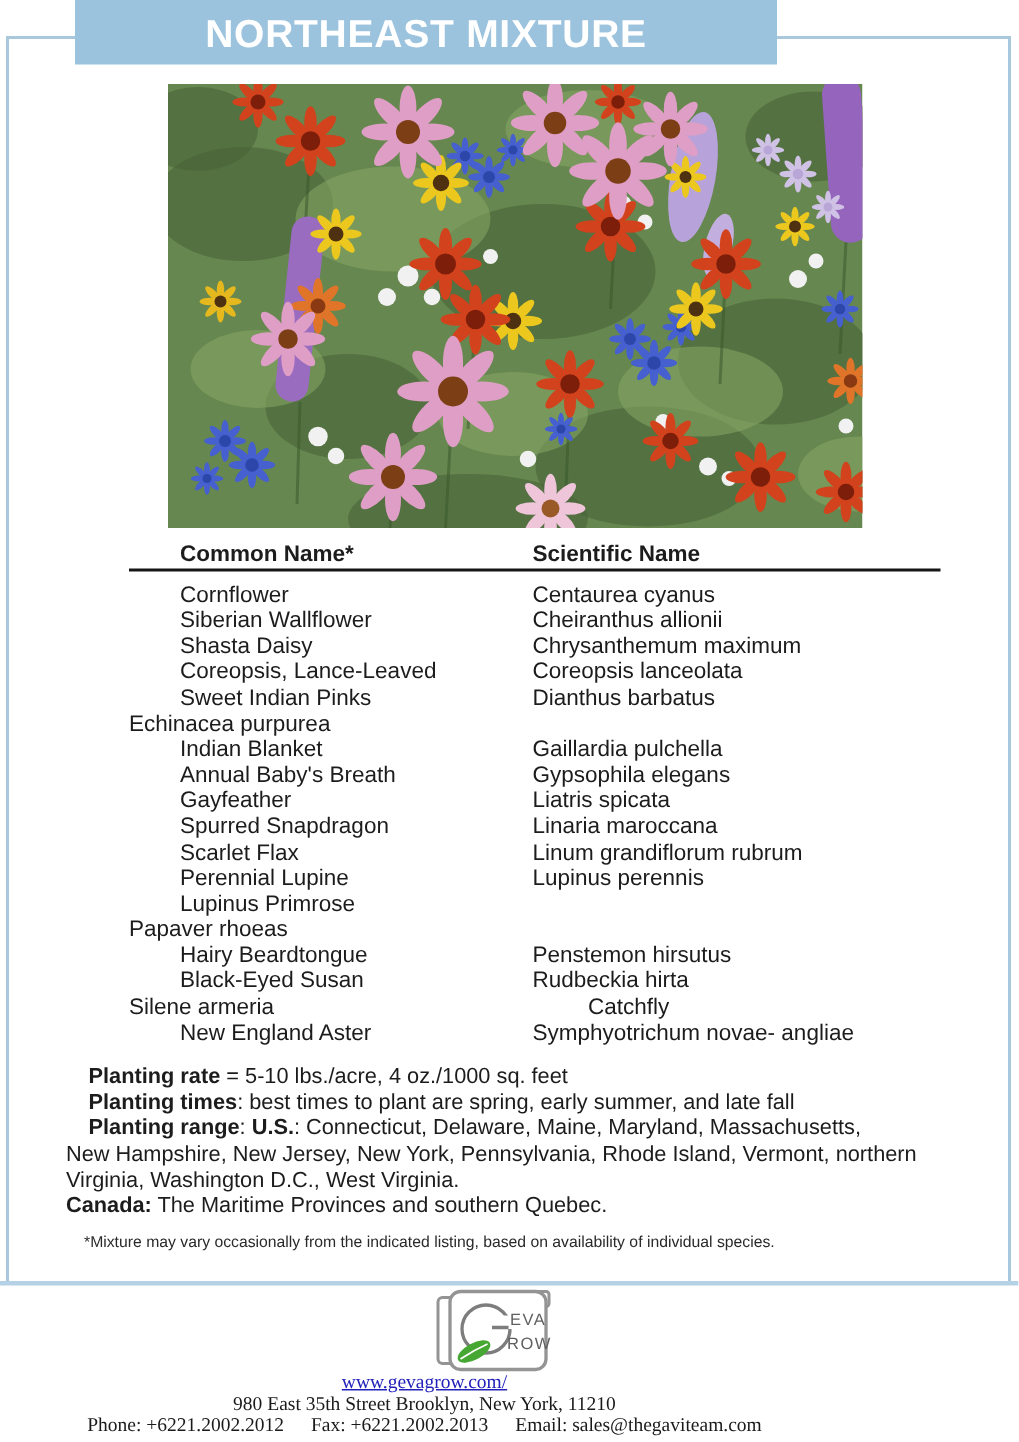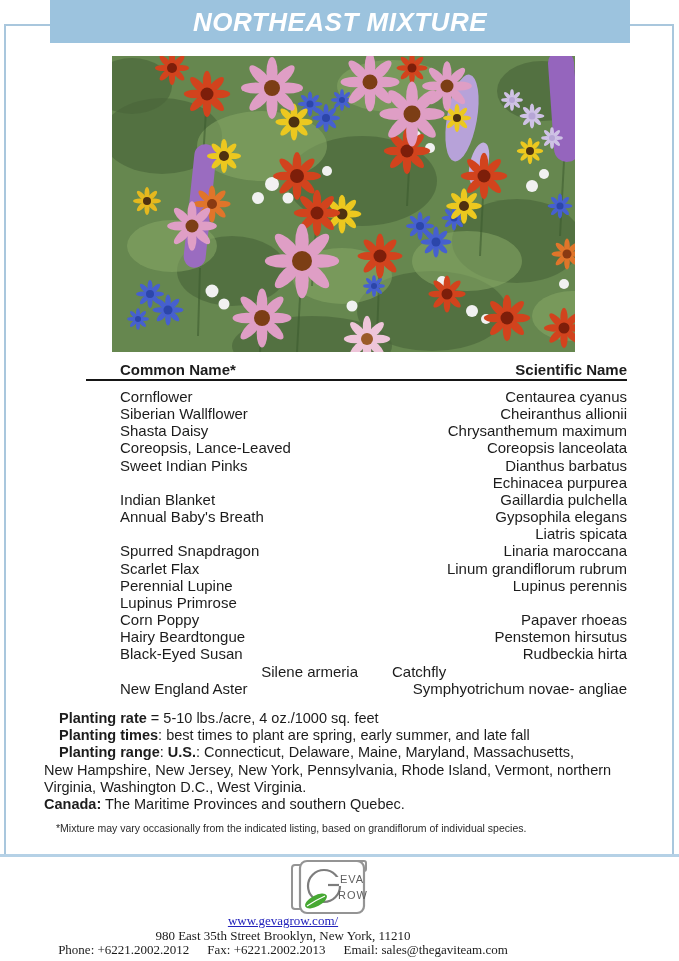--- a/index.html
+++ b/index.html
@@ -12,39 +12,39 @@
   
   .page-frame{
     position:absolute;left:4px;top:24px;width:666px;height:830px;
     border:2px solid #a9c7dd;border-bottom:none;background:transparent;
   }
   .bottom-line{
     position:absolute;left:0;top:854px;width:679px;height:3px;background:#b5d1e6;
   }
   
   .banner{
-    position:absolute;left:50px;top:0;width:580px;height:43px;
-    background:#9cc3de;z-index:3;text-align:center;font-style:italic;
+    position:absolute;left:50px;top:0;width:468px;height:43px;
+    background:#9cc3de;z-index:3;text-align:center;
   }
   .banner h1{
     margin:0;line-height:44px;font-size:26px;font-weight:bold;color:#ffffff;
     letter-spacing:0.5px;font-family:"Liberation Sans","DejaVu Sans",sans-serif;
   }
   
   .photo{position:absolute;left:112px;top:56px;width:463px;height:296px;z-index:2;}
   
   .thead{
     position:absolute;left:86px;top:361px;width:541px;display:flex;
     font-weight:bold;font-size:15px;line-height:17px;
   }
   .rule{position:absolute;left:86px;top:379px;width:541px;height:2px;background:#161616;}
   .tbody{position:absolute;left:86px;top:388px;width:541px;font-size:15px;line-height:17.15px;}
   .trow{display:flex;}
   .c-common{width:269px;padding-left:34px;box-sizing:border-box;white-space:nowrap;}
-  .c-sci{flex:1;white-space:nowrap;text-align:right;}
+  .c-sci{flex:1;white-space:nowrap;}
   
   .planting{position:absolute;left:44px;top:710px;width:600px;font-size:14.5px;line-height:17.2px;}
   .planting p{margin:0;}
   .planting p.ind{text-indent:15px;}
   .footnote{position:absolute;left:56px;top:822px;width:570px;font-size:10.5px;color:#2a2a2a;}
   
   .logo-wrap{position:absolute;left:332px;top:858px;transform:translateX(-50%);width:104px;height:58px;}
   .footer-text{
     position:absolute;left:0;top:914px;width:566px;text-align:center;
     font-family:"Liberation Serif","DejaVu Serif",serif;font-size:13px;line-height:14.5px;color:#1a1a1a;
@@ -262,20 +262,21 @@
     <div class="tcell c-common">Indian Blanket</div>
     <div class="tcell c-sci">Gaillardia pulchella</div>
   </div>
 
   <div class="trow">
     <div class="tcell c-common">Annual Baby's Breath</div>
     <div class="tcell c-sci">Gypsophila elegans</div>
   </div>
 
   <div class="trow">
+    <div class="tcell c-common">Gayfeather</div>
     <div class="tcell c-sci">Liatris spicata</div>
   </div>
 
   <div class="trow">
     <div class="tcell c-common">Spurred Snapdragon</div>
     <div class="tcell c-sci">Linaria maroccana</div>
   </div>
 
   <div class="trow">
     <div class="tcell c-common">Scarlet Flax</div>
@@ -285,21 +286,20 @@
   <div class="trow">
     <div class="tcell c-common">Perennial Lupine</div>
     <div class="tcell c-sci">Lupinus perennis</div>
   </div>
 
   <div class="trow">
     <div class="tcell c-common">Lupinus Primrose</div>
   </div>
 
   <div class="trow">
-    <div class="tcell c-common">Corn Poppy</div>
     <div class="tcell c-sci">Papaver rhoeas</div>
   </div>
 
   <div class="trow">
     <div class="tcell c-common">Hairy Beardtongue</div>
     <div class="tcell c-sci">Penstemon hirsutus</div>
   </div>
 
   <div class="trow">
     <div class="tcell c-common">Black-Eyed Susan</div>
@@ -317,21 +317,21 @@
   </div>
 </div>
 
 <div class="planting">
   <p class="ind"><b>Planting rate</b><span> = 5-10 lbs./acre, 4 oz./1000 sq. feet</span></p>
   <p class="ind"><b>Planting times</b><span>: best times to plant are spring, early summer, and late fall</span></p>
   <p class="ind"><b>Planting range</b><span>: </span><b>U.S.</b><span>: </span><span>Connecticut, Delaware, Maine, Maryland, Massachusetts,</span><br><span>New Hampshire, New Jersey, New York, Pennsylvania, Rhode Island, Vermont, northern</span><br><span>Virginia, Washington D.C., West Virginia.</span></p>
   <p><b>Canada:</b><span> The Maritime Provinces and southern Quebec.</span></p>
 </div>
 
-<div class="footnote">*Mixture may vary occasionally from the indicated listing, based on grandiflorum of individual species.</div>
+<div class="footnote">*Mixture may vary occasionally from the indicated listing, based on availability of individual species.</div>
 
 <div class="logo-wrap">
   <svg viewBox="0 0 104 58" width="104" height="58" aria-hidden="true">
     <rect x="12" y="7" width="12" height="44" rx="3" fill="#ffffff" stroke="#949494" stroke-width="2"></rect>
     <rect x="72" y="3" width="14" height="10" rx="2" fill="#ffffff" stroke="#949494" stroke-width="2"></rect>
     <rect x="20" y="3" width="64" height="52" rx="7" fill="#ffffff" stroke="#949494" stroke-width="2.2"></rect>
     <circle cx="44" cy="28" r="16" fill="none" stroke="#7d7d7d" stroke-width="2.2"></circle>
     <rect x="54" y="19" width="10" height="9" fill="#ffffff"></rect>
     <line x1="48" y1="27" x2="59" y2="27" stroke="#7d7d7d" stroke-width="2.2"></line>
     <ellipse cx="36" cy="43" rx="12" ry="5.5" fill="#46a832" transform="rotate(-28 36 43)"></ellipse>

